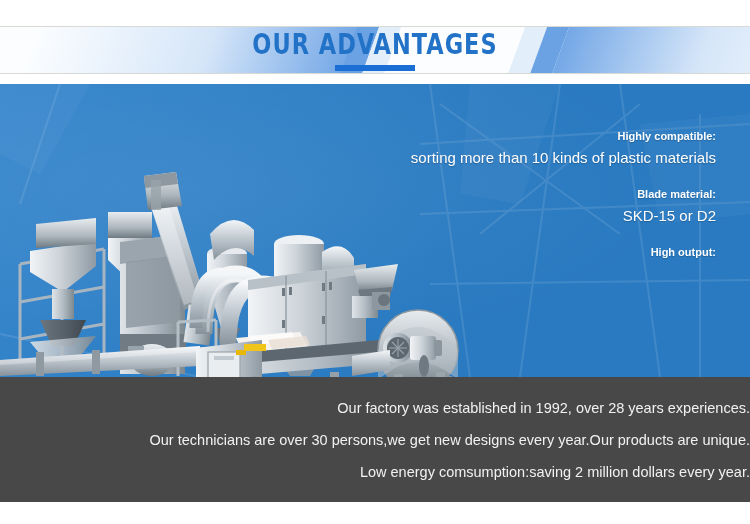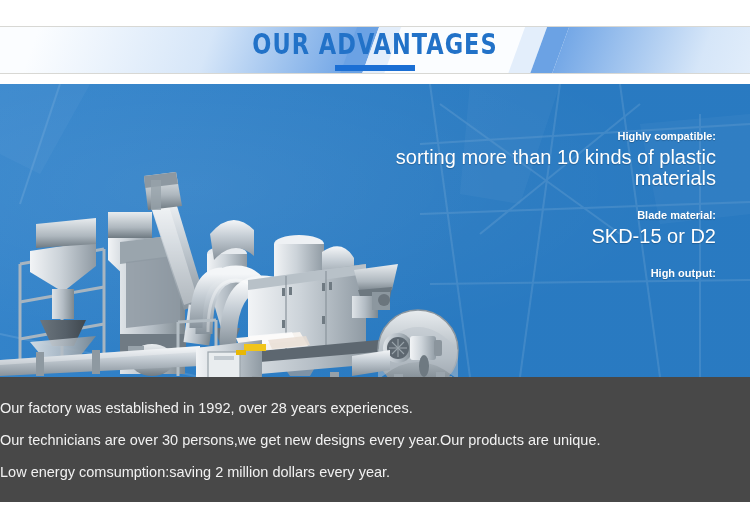--- a/index.html
+++ b/index.html
@@ -126,36 +126,36 @@
   .feature { margin-bottom: 16px; }
   .feature:last-child { margin-bottom: 0; }
   .feature-title {
     font-size: 11px;
     font-weight: bold;
     line-height: 21px;
     color: #ffffff;
     text-shadow: 0 1px 1px rgba(0,0,0,0.22);
   }
   .feature-desc {
-    font-size: 20px;
+    font-size: 15px;
     font-weight: normal;
     line-height: 21px;
     color: #ffffff;
     text-shadow: 0 1px 1px rgba(0,0,0,0.22);
   }
 
   
   .footer {
     position: absolute;
     left: 0; top: 377px;
     width: 750px; height: 125px;
     background: #484848;
     display: flex;
     flex-direction: column;
-    align-items: flex-start;
+    align-items: flex-end;
     justify-content: center;
   }
   .footer-line {
     color: #f1f1f1;
     font-size: 14.5px;
     line-height: 18px;
     text-align: center;
     margin: 7px 0;
     white-space: nowrap;
   }

